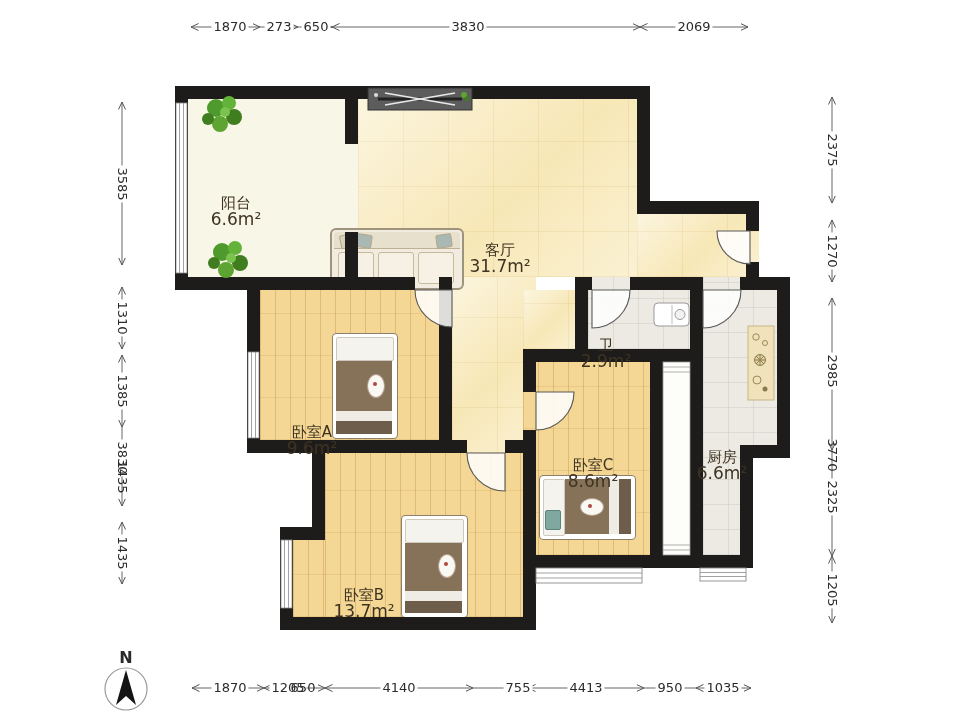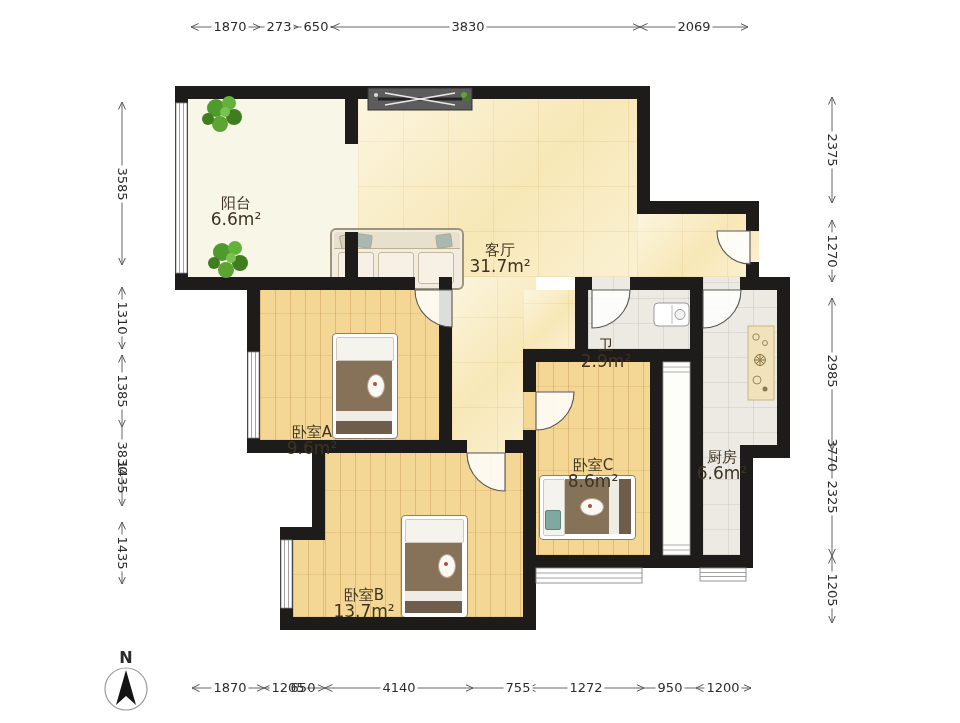--- a/index.html
+++ b/index.html
@@ -314,23 +314,23 @@
   <span class="dim" style="left:279px;top:27px;">273</span>
   <span class="dim" style="left:316px;top:27px;">650</span>
   <span class="dim" style="left:468px;top:27px;">3830</span>
   <span class="dim" style="left:694px;top:27px;">2069</span>
 
   <span class="dim" style="left:230px;top:688px;">1870</span>
   <span class="dim" style="left:288px;top:688px;">1205</span>
   <span class="dim" style="left:303px;top:688px;background:transparent;">650</span>
   <span class="dim" style="left:399px;top:688px;">4140</span>
   <span class="dim" style="left:494px;top:688px;margin-left:24px;">755</span>
-  <span class="dim" style="left:586px;top:688px;">1272</span>
+  <span class="dim" style="left:586px;top:688px;">4413</span>
   <span class="dim" style="left:670px;top:688px;">950</span>
-  <span class="dim" style="left:723px;top:688px;">1200</span>
+  <span class="dim" style="left:723px;top:688px;">1035</span>
 
   <span class="dim dim-v" style="left:122px;top:184px;">3585</span>
   <span class="dim dim-v" style="left:122px;top:318px;">1310</span>
   <span class="dim dim-v" style="left:122px;top:391px;">1385</span>
   <span class="dim dim-v" style="left:122px;top:458px;">3830</span>
   <span class="dim dim-v" style="left:122px;top:477px;background:transparent;">1435</span>
   <span class="dim dim-v" style="left:122px;top:553px;">1435</span>
 
   <span class="dim dim-v" style="left:832px;top:150px;">2375</span>
   <span class="dim dim-v" style="left:832px;top:251px;">1270</span>

